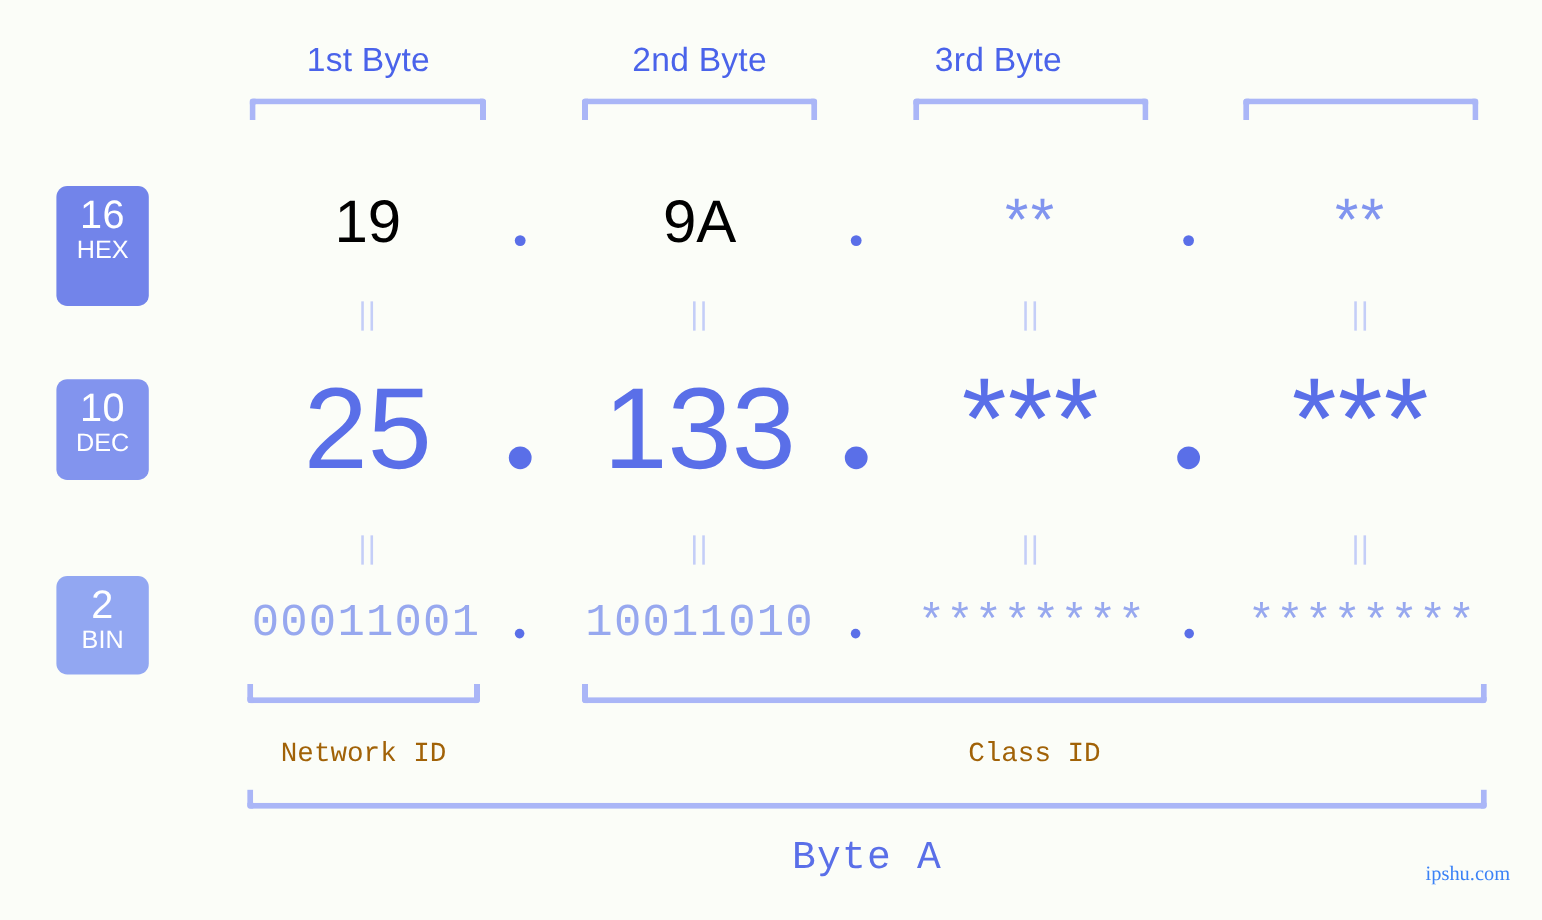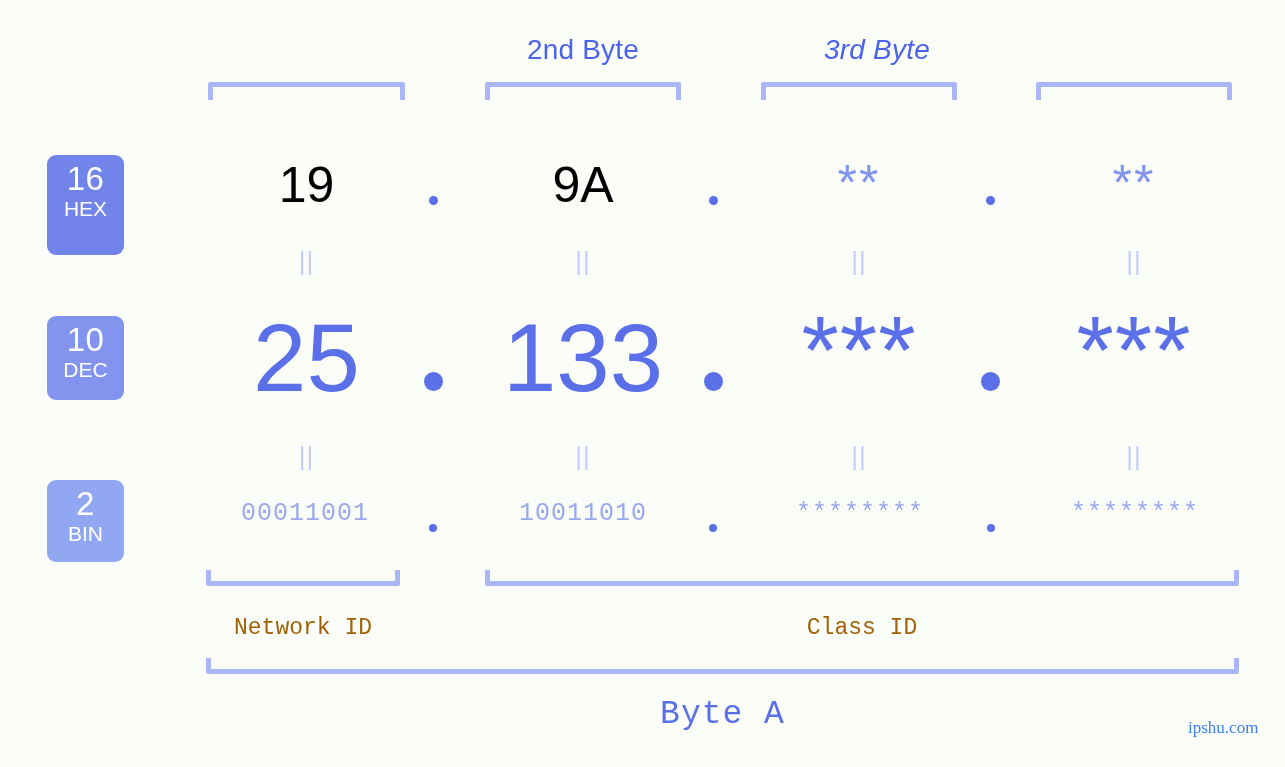--- a/index.html
+++ b/index.html
@@ -115,21 +115,21 @@
     font-family: "Liberation Sans", sans-serif;
     font-size: 96px;
     color: #5a6fe8;
     line-height: 1;
     letter-spacing: 1px;
   }
 
   
   .bin-val {
     font-family: "Liberation Mono", monospace;
-    font-size: 25px;
+    font-size: 38px;
     color: #97a8ef;
     line-height: 1;
     letter-spacing: 1px;
   }
 
   
   .dot {
     position: absolute;
     background: #5a6fe8;
     border-radius: 50%;
@@ -173,22 +173,23 @@
     font-size: 17px;
     color: #3b82f6;
     white-space: nowrap;
   }
 </style>
 </head>
 <body>
 
 <div class="stage">
 
+  <div class="byte-head" style="left:208px; top:34px; width:198px;">1st Byte</div>
   <div class="byte-head" style="left:485px; top:34px; width:196px;">2nd Byte</div>
-  <div class="byte-head" style="left:779px; top:34px; width:196px;font-style:italic;">3rd Byte</div>
+  <div class="byte-head" style="left:734px; top:34px; width:196px;">3rd Byte</div>
 
   <div class="bracket-top" style="left:208px; top:82px; width:197px;"></div>
   <div class="bracket-top" style="left:485px; top:82px; width:196px;"></div>
   <div class="bracket-top" style="left:761px; top:82px; width:196px;"></div>
   <div class="bracket-top" style="left:1036px; top:82px; width:196px;"></div>
 
   <div class="badge" id="badge-hex">
     <span class="radix">16</span>
     <span class="name">HEX</span>
   </div>

